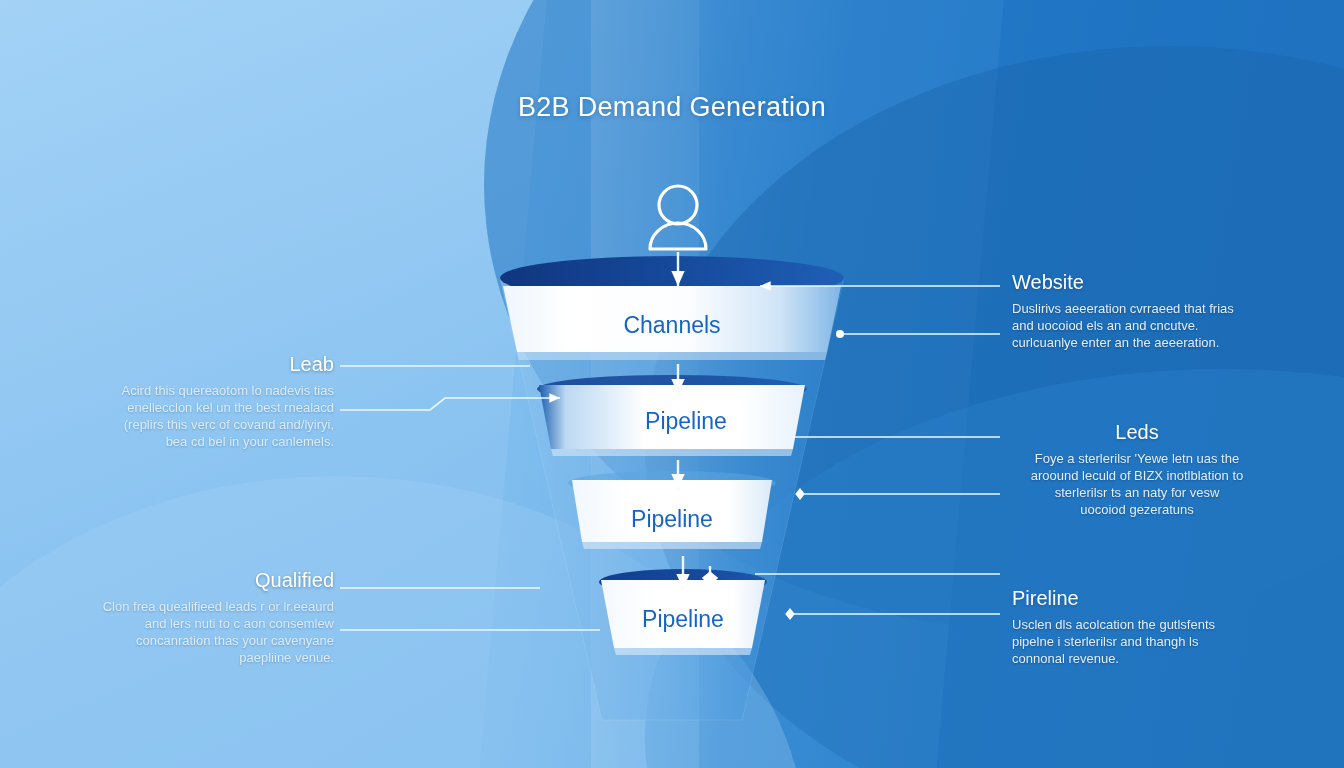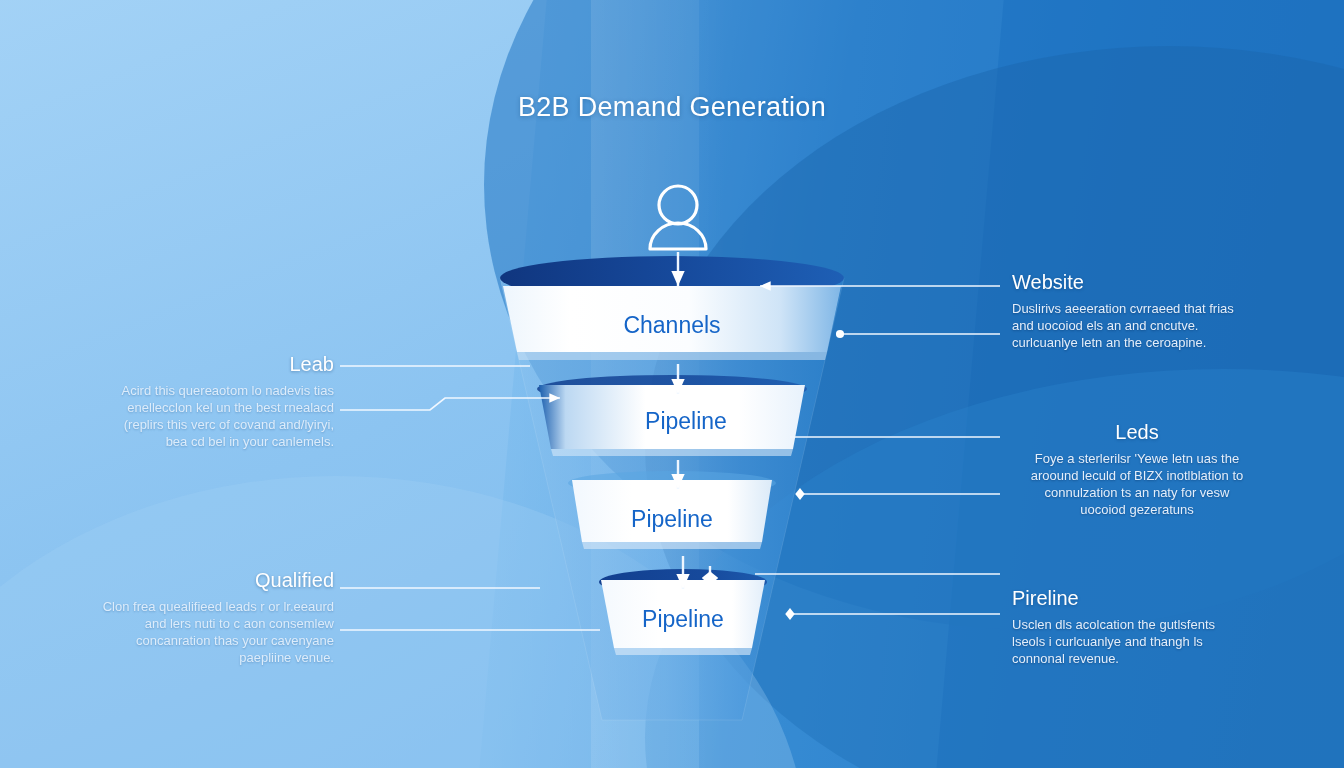--- a/index.html
+++ b/index.html
@@ -250,36 +250,36 @@
       <div>concanration thas your cavenyane</div>
       <div>paepliine venue.</div>
     </div>
   </div>
 
   <div class="anno right" id="a-website">
     <div class="head">Website</div>
     <div class="body">
       <div>Duslirivs aeeeration cvrraeed that frias</div>
       <div>and uocoiod els an and cncutve.</div>
-      <div>curlcuanlye letn an the ceroapine.</div>
+      <div>curlcuanlye enter an the aeeeration.</div>
     </div>
   </div>
 
   <div class="anno right" id="a-leds">
     <div class="head">Leds</div>
     <div class="body">
       <div>Foye a sterlerilsr 'Yewe letn uas the</div>
       <div>aroound leculd of BIZX inotlblation to</div>
-      <div>connulzation ts an naty for vesw</div>
+      <div>sterlerilsr ts an naty for vesw</div>
       <div>uocoiod gezeratuns</div>
     </div>
   </div>
 
   <div class="anno right" id="a-pireline">
     <div class="head">Pireline</div>
     <div class="body">
       <div>Usclen dls acolcation the gutlsfents</div>
-      <div>lseols i curlcuanlye and thangh ls</div>
+      <div>pipelne i sterlerilsr and thangh ls</div>
       <div>connonal revenue.</div>
     </div>
   </div>
 
 </div>
 
 </body></html>

